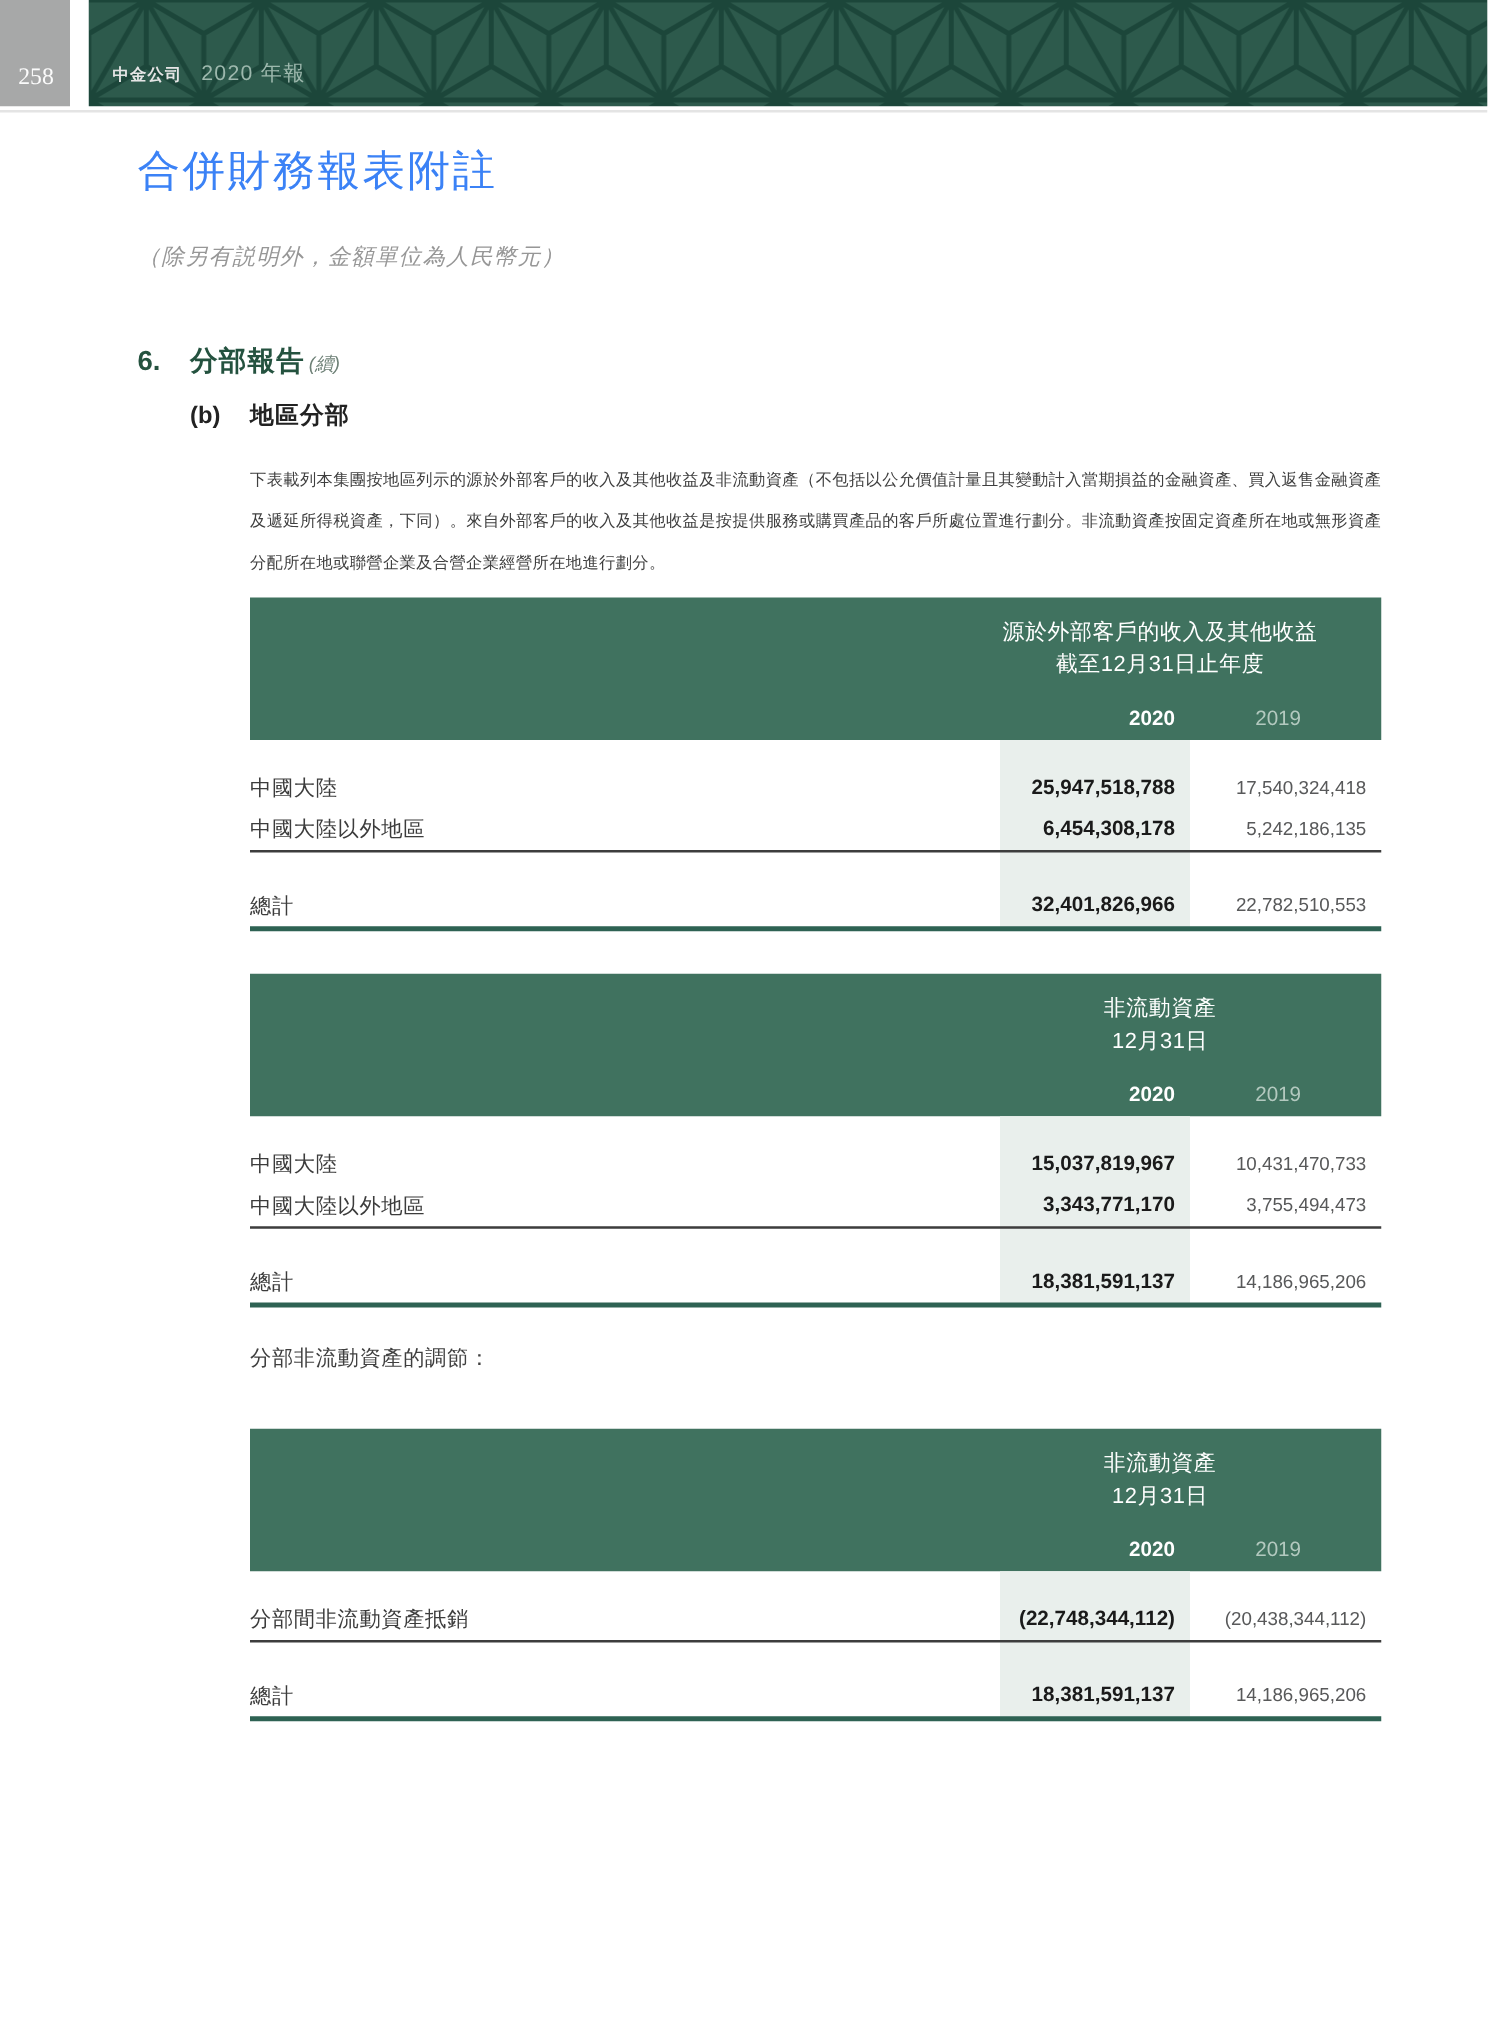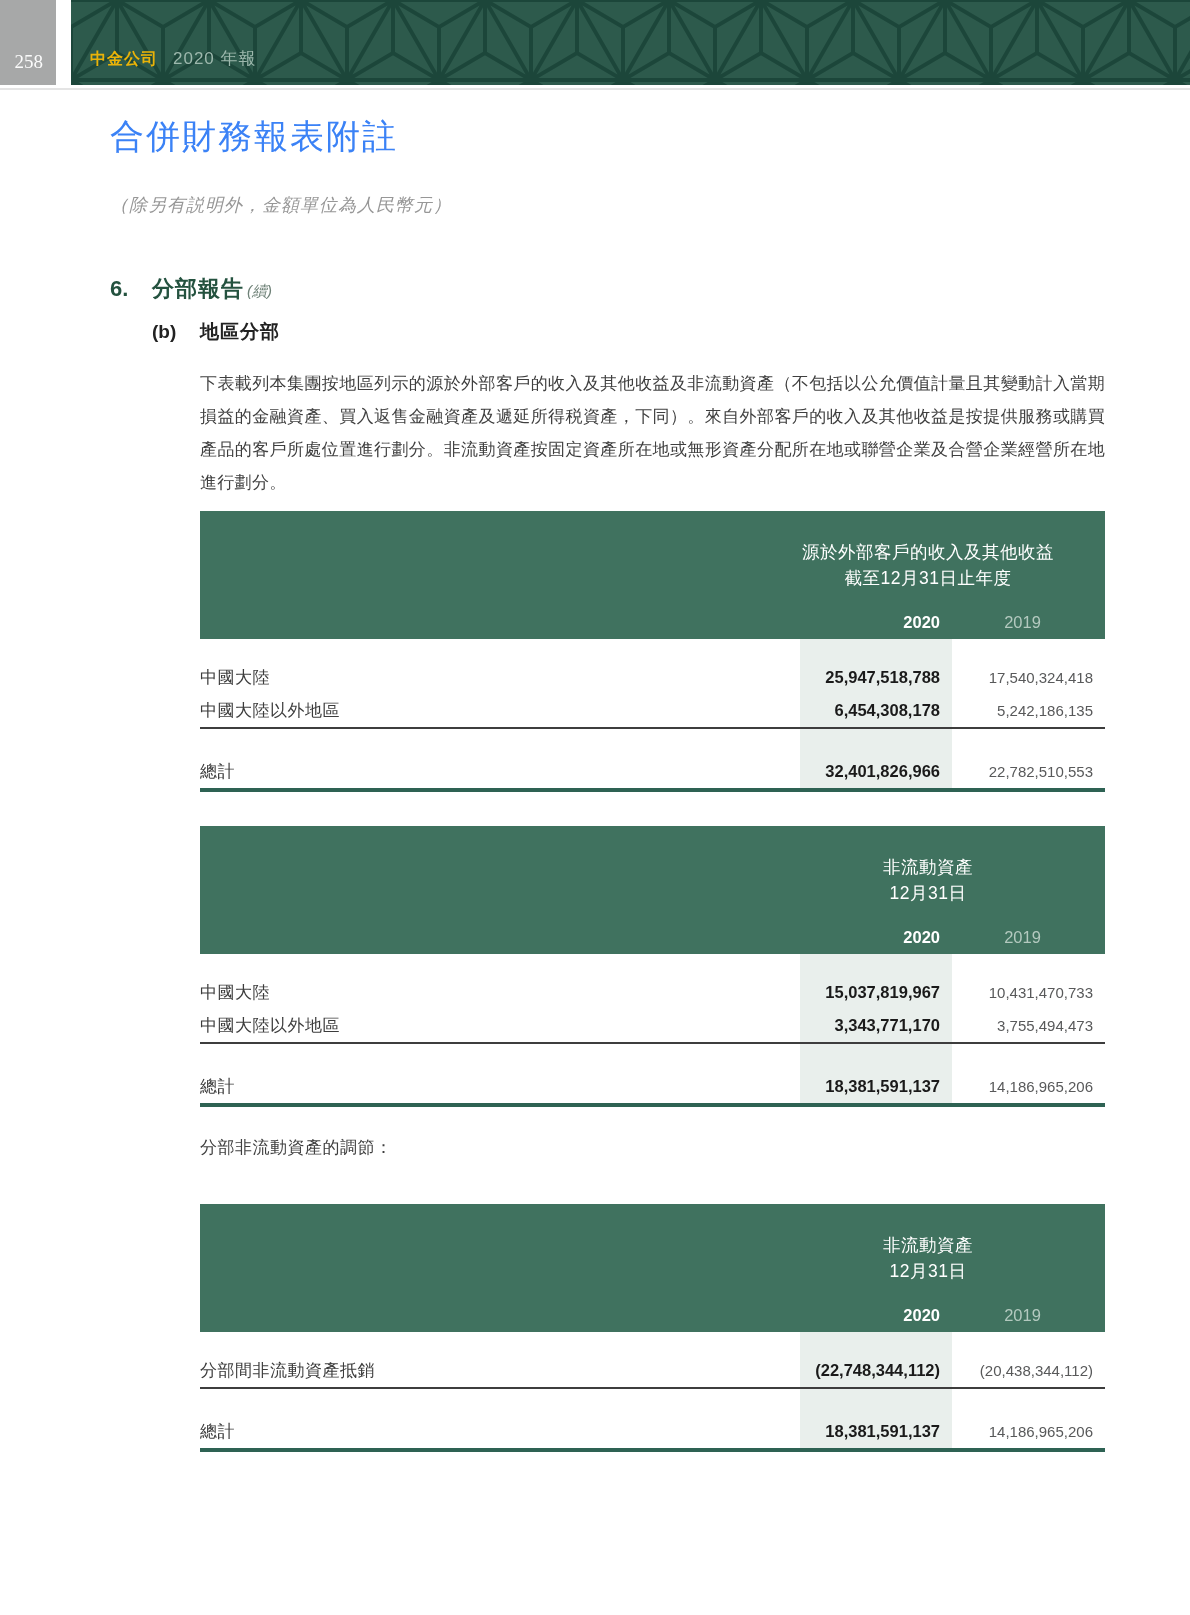--- a/index.html
+++ b/index.html
@@ -13,21 +13,21 @@
   .pagebox{
     width:56px;background:#a7a8a8;box-sizing:border-box;
     display:flex;align-items:flex-end;justify-content:flex-end;
     padding:0 13px 12px 0;color:#fbfbfb;
     font-family:"Liberation Serif", serif;font-size:19px;
   }
   .top-gap{width:15px;background:#fff;}
   .banner{flex:1;position:relative;background:#2d5a4c;overflow:hidden;}
   .banner svg{position:absolute;left:0;top:0;width:100%;height:100%;}
   .banner-text{position:absolute;left:19px;bottom:15px;display:flex;align-items:baseline;gap:15px;}
-  .brand{color:#eab308;font-weight:bold;font-size:16px;letter-spacing:1px;}
+  .brand{color:#e5e5e5;font-weight:bold;font-size:13px;letter-spacing:1px;}
   .edition{color:#9db8ad;font-size:17px;letter-spacing:1px;text-align:right;}
   .top-rule{height:2px;background:#e4e4e4;margin-top:3px;}
 
   
   .doc{padding-left:110px;}
   .doc-title{
     margin-top:24px;font-family:"Liberation Serif", serif;
     font-size:34px;color:#3b82f6;letter-spacing:2px;
   }
   .unit-note{margin-top:33px;font-style:italic;font-size:18px;color:#979797;letter-spacing:1px;}
@@ -35,28 +35,28 @@
   .section{margin-top:57px;display:flex;align-items:baseline;}
   .section-num{font-weight:bold;font-size:22px;color:#24523f;width:42px;}
   .section-title{font-weight:bold;font-size:22px;color:#24523f;letter-spacing:1px;}
   .section-cont{font-style:italic;font-size:15px;color:#6e8177;margin-left:3px;}
 
   .subsection{margin-top:15px;margin-left:42px;display:flex;align-items:baseline;}
   .sub-num{font-weight:bold;font-size:19px;color:#222;width:48px;}
   .sub-title{font-weight:bold;font-size:19px;color:#222;letter-spacing:1px;}
 
   .content{margin-left:90px;width:905px;}
-  .para{margin-top:22px;font-size:17px;line-height:33px;color:#3f3f3f;text-align:justify;letter-spacing:0.3px;}
+  .para{margin-top:22px;font-size:13px;line-height:33px;color:#3f3f3f;text-align:justify;letter-spacing:0.3px;}
 
   
   .tbl{width:905px;}
   .tbl-m1{margin-top:12px;}
   .tbl-m2{margin-top:34px;}
   .tbl-m3{margin-top:40px;}
-  .tbl-head{background:#40725f;color:#fff;padding:28px 0 6px 0;}
+  .tbl-head{background:#40725f;color:#fff;padding:14px 0 6px 0;}
   .head-center{
     margin-left:auto;margin-right:12px;width:330px;text-align:center;
     font-size:17.5px;line-height:26px;letter-spacing:0.5px;
   }
   .head-years{display:grid;grid-template-columns:600px 152px 153px;margin-top:20px;font-size:16.5px;line-height:22px;}
   .hy-2020{grid-column:2;text-align:right;padding-right:12px;font-weight:bold;color:#fff;}
   .hy-2019{grid-column:3;text-align:center;padding-right:12px;color:#b3c9bf;}
 
   .tbl-body{position:relative;}
   .shade{position:absolute;left:600px;top:0;bottom:0;width:152px;background:#e9efec;}

